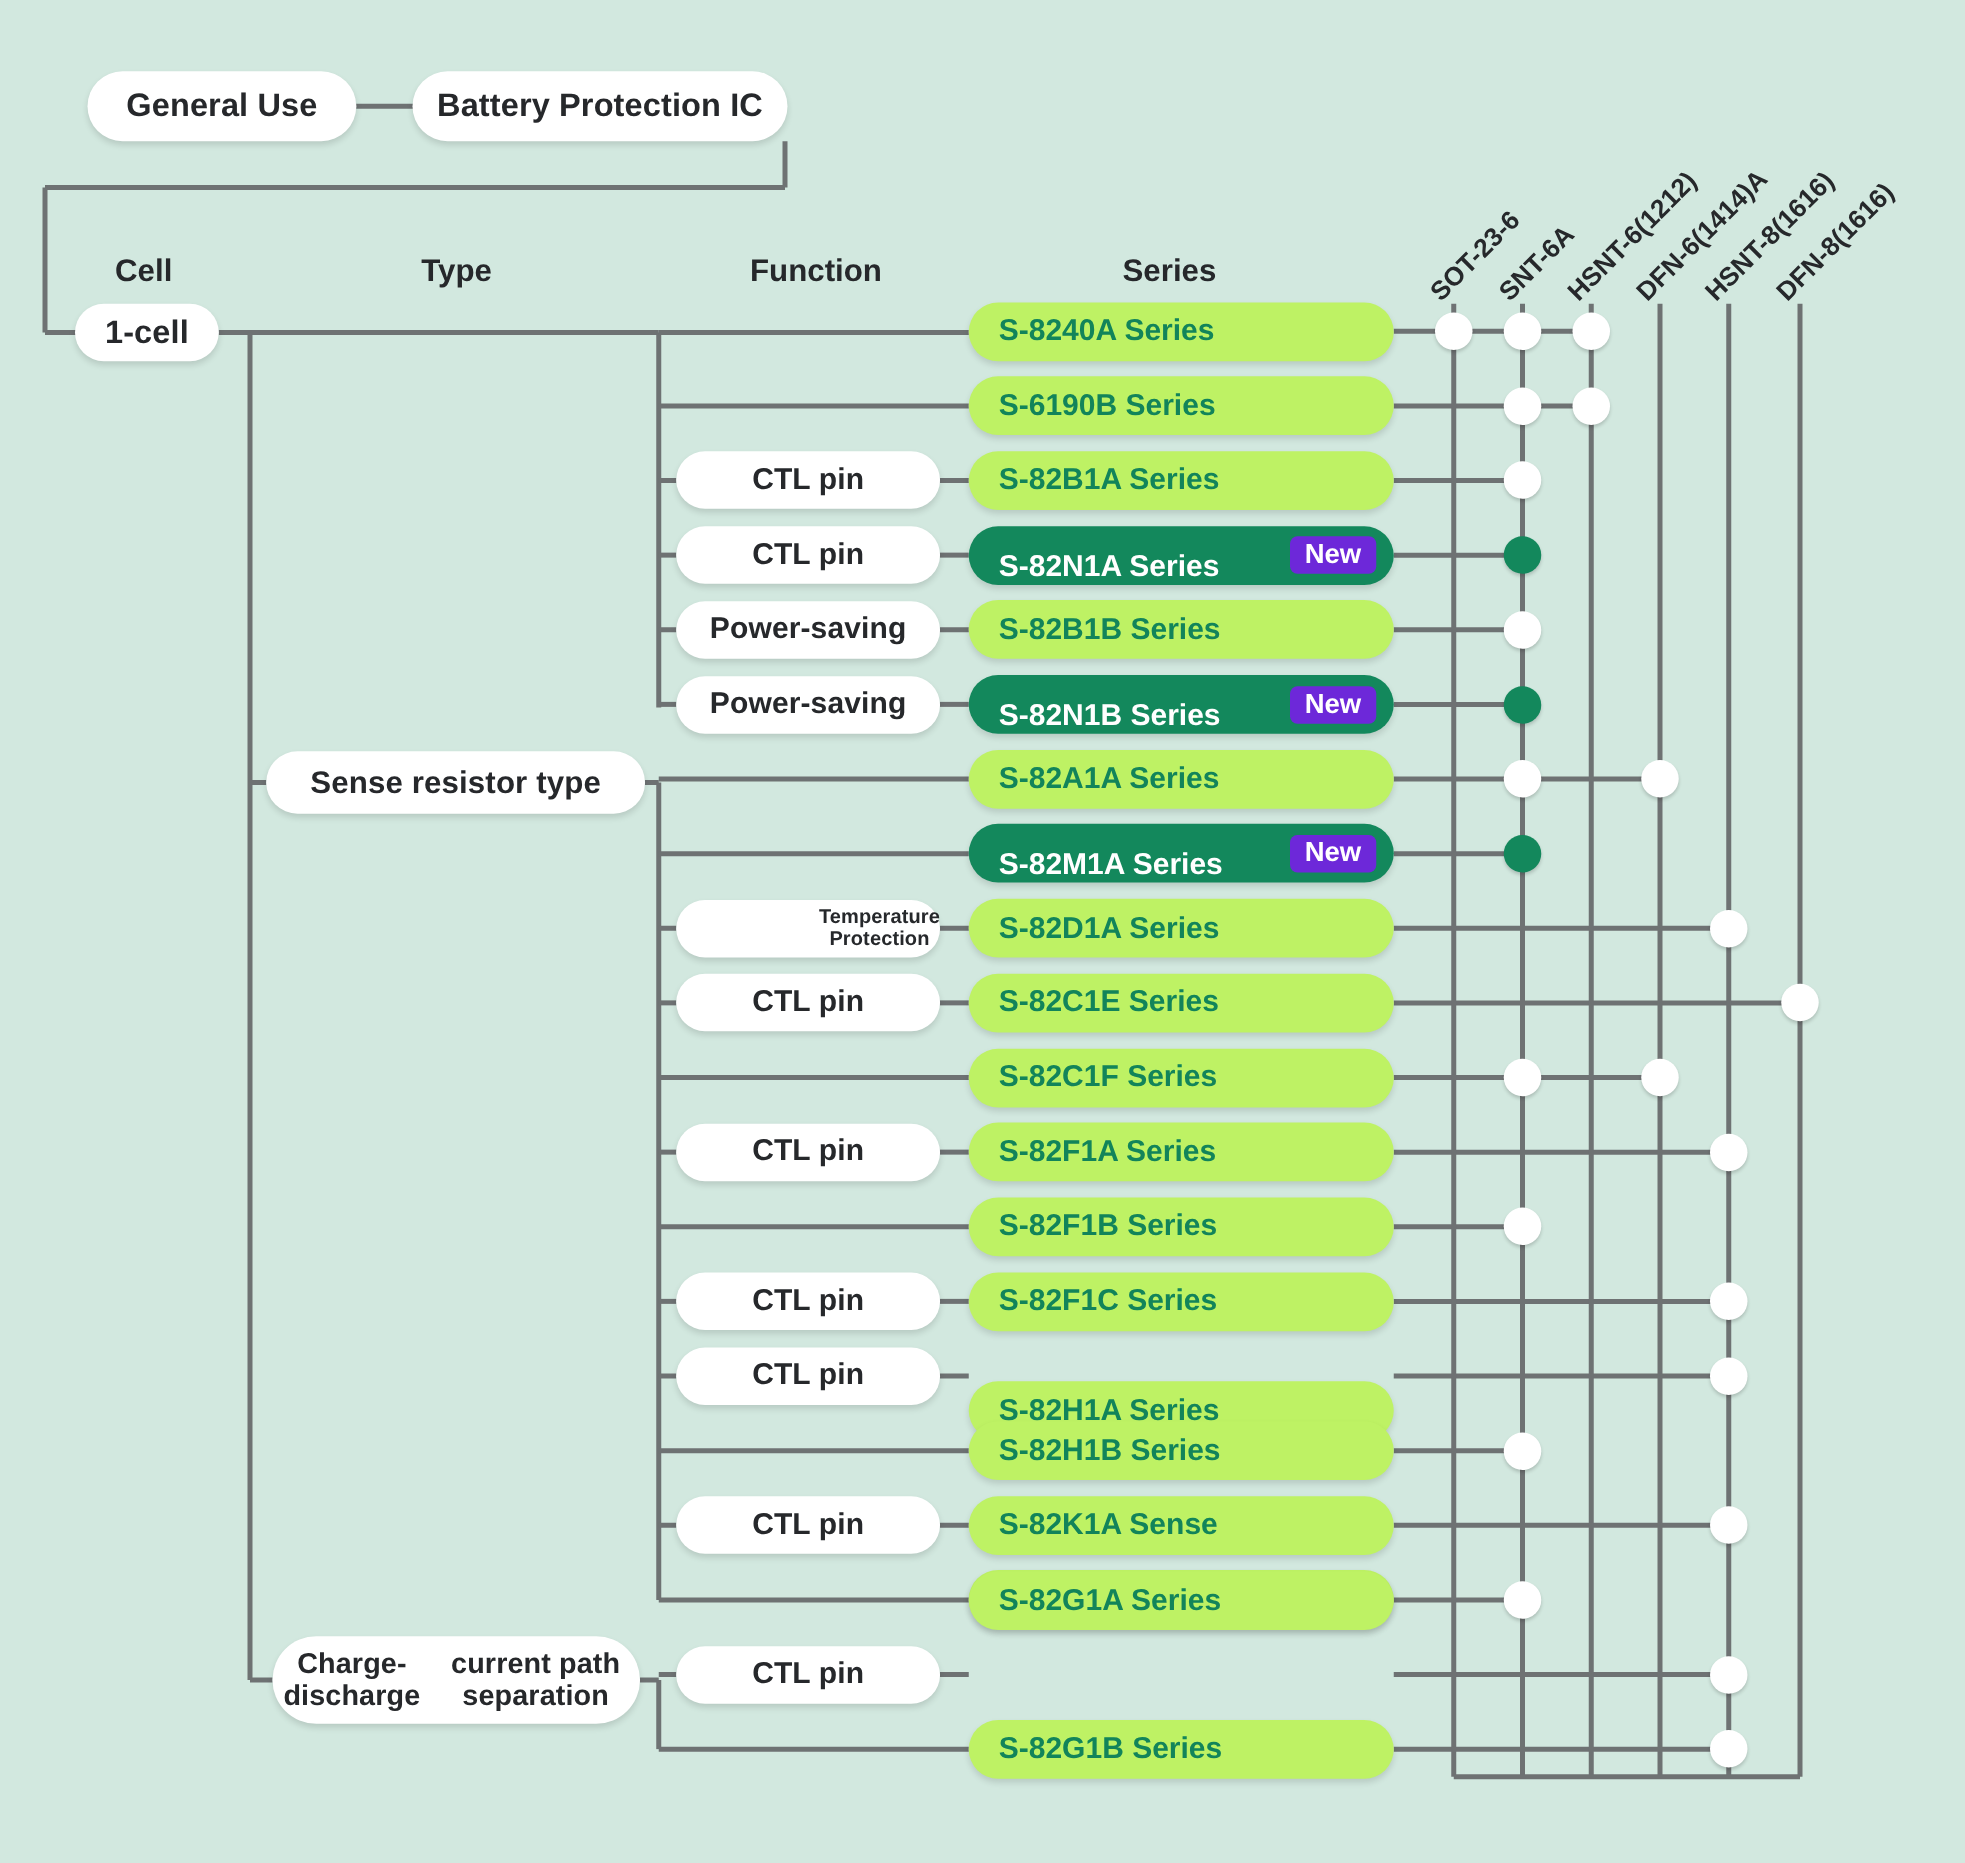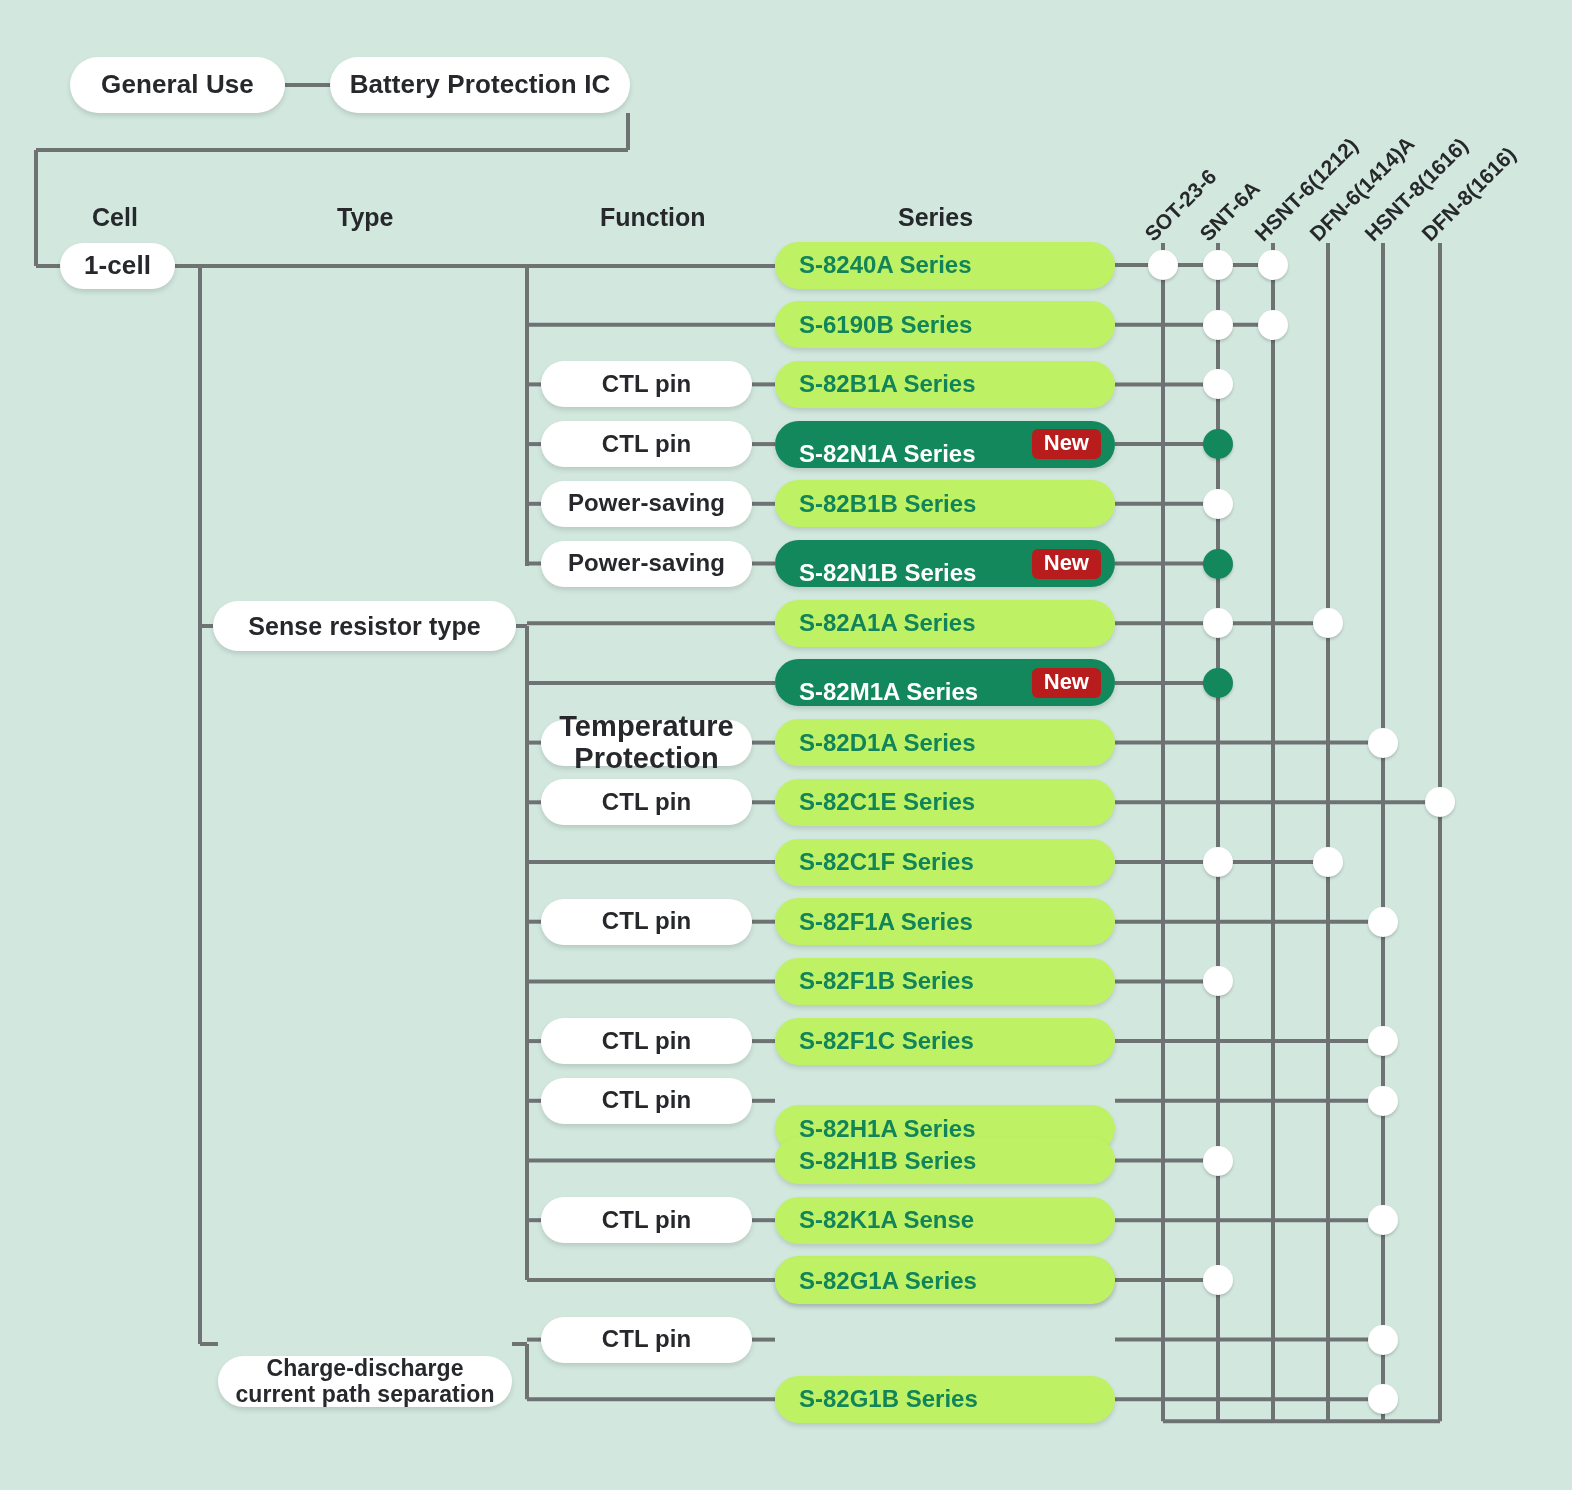--- a/index.html
+++ b/index.html
@@ -22,40 +22,40 @@
     color:#26282b;
     font-weight:bold;
     letter-spacing:.1px;
     text-align:center;
     line-height:1.12;
   }
   .pill.top{font-size:26px;}
   .pill.cellpill{font-size:26px;}
   .pill.typepill{font-size:25px;}
   .pill.fn{font-size:24px;}
-  .pill.fn.two{font-size:29px;line-height:1.08;}
+  .pill.fn.two{font-size:16px;line-height:1.08;justify-content:flex-end;}
 
   .series{
     position:absolute;
     left:775px;width:340px;height:47px;
     border-radius:999px;
     background:#bef264;
     box-shadow:0 3px 5px rgba(0,0,0,.13);
     display:flex;align-items:center;
     box-sizing:border-box;
     padding-left:24px;
   }
   .series .nm{
     font-size:24px;font-weight:bold;color:#12845a;white-space:nowrap;
   }
   .series.newrow{background:#13885c;align-items:flex-end;}
   .series.newrow .nm{color:#ffffff;}
   .badge{
     position:absolute;right:14px;top:50%;transform:translateY(-50%);
-    background:#b91c1c;color:#fff;font-size:22px;font-weight:bold;
+    background:#6d28d9;color:#fff;font-size:22px;font-weight:bold;
     border-radius:6px;padding:3px 12px 5px 12px;line-height:1;
   }
 
   .colhdr{
     position:absolute;font-size:25px;font-weight:bold;color:#26282b;
     white-space:nowrap;
   }
   .pkghdr{
     position:absolute;font-size:21px;font-weight:bold;color:#26282b;
     white-space:nowrap;
@@ -162,21 +162,21 @@
   <div class="colhdr" style="left:600px;top:203px;">Function</div>
   <div class="colhdr" style="left:898px;top:203px;">Series</div>
 
   <div class="pill cellpill" style="left:60px;top:243px;width:115px;height:46px;">
     <span>1-cell</span>
   </div>
 
   <div class="pill typepill" style="left:213px;top:601px;width:303px;height:50px;justify-content:center;">
     <span>Sense resistor type</span>
   </div>
-  <div class="pill typepill" style="left:218px;top:1356px;width:294px;height:51px;flex-direction:column;font-size:23px;">
+  <div class="pill typepill" style="left:218px;top:1309px;width:294px;height:70px;font-size:23px;">
     <span>Charge-discharge</span>
     <span>current path separation</span>
   </div>
 
   <div id="pkg-headers">
       <div class="pkghdr" style="left: 1157px; top: 222px;">SOT-23-6</div>
       <div class="pkghdr" style="left: 1212px; top: 222px;">SNT-6A</div>
       <div class="pkghdr" style="left: 1267px; top: 222px;">HSNT-6(1212)</div>
       <div class="pkghdr" style="left: 1322px; top: 222px;">DFN-6(1414)A</div>
       <div class="pkghdr" style="left: 1377px; top: 222px;">HSNT-8(1616)</div>

